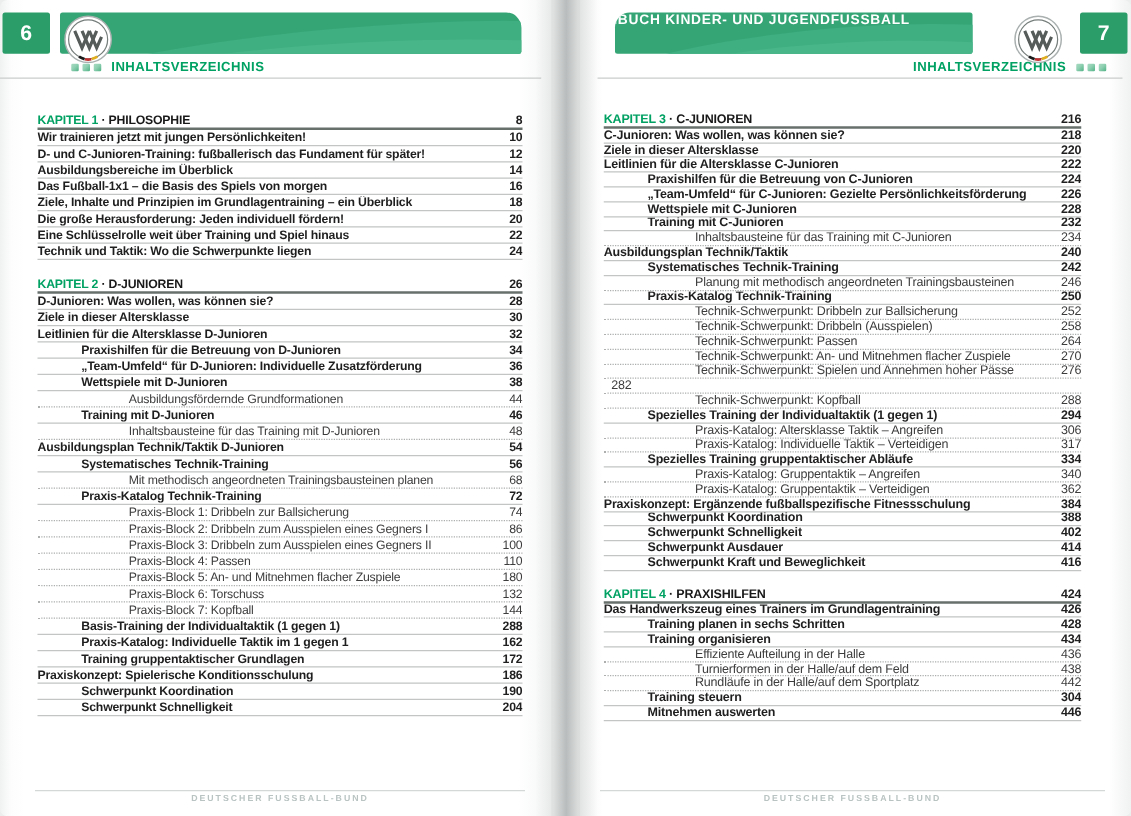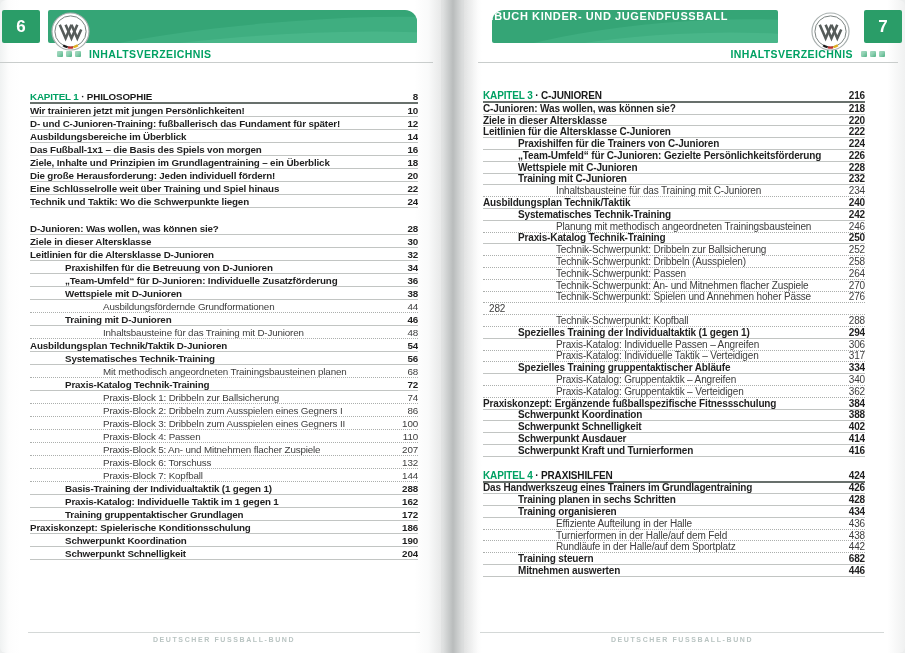--- a/index.html
+++ b/index.html
@@ -123,20 +123,24 @@
           <div class="row lvl0">
             <span class="t">Eine Schlüsselrolle weit über Training und Spiel hinaus</span>
             <span class="p">22</span>
           </div>
           <div class="row lvl0">
             <span class="t">Technik und Taktik: Wo die Schwerpunkte liegen</span>
             <span class="p">24</span>
           </div>
         </section>
         <section class="chapter">
+          <div class="row head lvl0">
+            <span class="t"><span class="kap">KAPITEL 2</span><span class="sepdot"> · </span><span class="ct">D-JUNIOREN</span></span>
+            <span class="p">26</span>
+          </div>
           <div class="row lvl0">
             <span class="t">D-Junioren: Was wollen, was können sie?</span>
             <span class="p">28</span>
           </div>
           <div class="row lvl0">
             <span class="t">Ziele in dieser Altersklasse</span>
             <span class="p">30</span>
           </div>
           <div class="row lvl0">
             <span class="t">Leitlinien für die Altersklasse D-Junioren</span>
@@ -193,21 +197,21 @@
           <div class="row lvl2 reg">
             <span class="t">Praxis-Block 3: Dribbeln zum Ausspielen eines Gegners II</span>
             <span class="p">100</span>
           </div>
           <div class="row lvl2 reg">
             <span class="t">Praxis-Block 4: Passen</span>
             <span class="p">110</span>
           </div>
           <div class="row lvl2 reg">
             <span class="t">Praxis-Block 5: An- und Mitnehmen flacher Zuspiele</span>
-            <span class="p">207</span>
+            <span class="p">180</span>
           </div>
           <div class="row lvl2 reg">
             <span class="t">Praxis-Block 6: Torschuss</span>
             <span class="p">132</span>
           </div>
           <div class="row lvl2 reg">
             <span class="t">Praxis-Block 7: Kopfball</span>
             <span class="p">144</span>
           </div>
           <div class="row lvl1">
@@ -280,21 +284,21 @@
           </div>
           <div class="row lvl0">
             <span class="t">Ziele in dieser Altersklasse</span>
             <span class="p">220</span>
           </div>
           <div class="row lvl0">
             <span class="t">Leitlinien für die Altersklasse C-Junioren</span>
             <span class="p">222</span>
           </div>
           <div class="row lvl1">
-            <span class="t">Praxishilfen für die Trainers von C-Junioren</span>
+            <span class="t">Praxishilfen für die Betreuung von C-Junioren</span>
             <span class="p">224</span>
           </div>
           <div class="row lvl1">
             <span class="t">„Team-Umfeld“ für C-Junioren: Gezielte Persönlichkeitsförderung</span>
             <span class="p">226</span>
           </div>
           <div class="row lvl1">
             <span class="t">Wettspiele mit C-Junioren</span>
             <span class="p">228</span>
           </div>
@@ -347,21 +351,21 @@
           </div>
           <div class="row lvl2 reg">
             <span class="t">Technik-Schwerpunkt: Kopfball</span>
             <span class="p">288</span>
           </div>
           <div class="row lvl1">
             <span class="t">Spezielles Training der Individualtaktik (1 gegen 1)</span>
             <span class="p">294</span>
           </div>
           <div class="row lvl2 reg">
-            <span class="t">Praxis-Katalog: Individuelle Passen – Angreifen</span>
+            <span class="t">Praxis-Katalog: Altersklasse Taktik – Angreifen</span>
             <span class="p">306</span>
           </div>
           <div class="row lvl2 reg">
             <span class="t">Praxis-Katalog: Individuelle Taktik – Verteidigen</span>
             <span class="p">317</span>
           </div>
           <div class="row lvl1">
             <span class="t">Spezielles Training gruppentaktischer Abläufe</span>
             <span class="p">334</span>
           </div>
@@ -383,21 +387,21 @@
           </div>
           <div class="row lvl1">
             <span class="t">Schwerpunkt Schnelligkeit</span>
             <span class="p">402</span>
           </div>
           <div class="row lvl1">
             <span class="t">Schwerpunkt Ausdauer</span>
             <span class="p">414</span>
           </div>
           <div class="row lvl1">
-            <span class="t">Schwerpunkt Kraft und Turnierformen</span>
+            <span class="t">Schwerpunkt Kraft und Beweglichkeit</span>
             <span class="p">416</span>
           </div>
         </section>
         <section class="chapter">
           <div class="row head lvl0">
             <span class="t"><span class="kap">KAPITEL 4</span><span class="sepdot"> · </span><span class="ct">PRAXISHILFEN</span></span>
             <span class="p">424</span>
           </div>
           <div class="row lvl0">
             <span class="t">Das Handwerkszeug eines Trainers im Grundlagentraining</span>
@@ -418,21 +422,21 @@
           <div class="row lvl2 reg">
             <span class="t">Turnierformen in der Halle/auf dem Feld</span>
             <span class="p">438</span>
           </div>
           <div class="row lvl2 reg">
             <span class="t">Rundläufe in der Halle/auf dem Sportplatz</span>
             <span class="p">442</span>
           </div>
           <div class="row lvl1">
             <span class="t">Training steuern</span>
-            <span class="p">682</span>
+            <span class="p">304</span>
           </div>
           <div class="row lvl1">
             <span class="t">Mitnehmen auswerten</span>
             <span class="p">446</span>
           </div>
         </section>
       </div>
 
     <div class="footer-rule" style="left:16px;width:404px;"></div>
     <div class="footer-text" style="left:16px;width:404px;">DEUTSCHER FUSSBALL-BUND</div>

